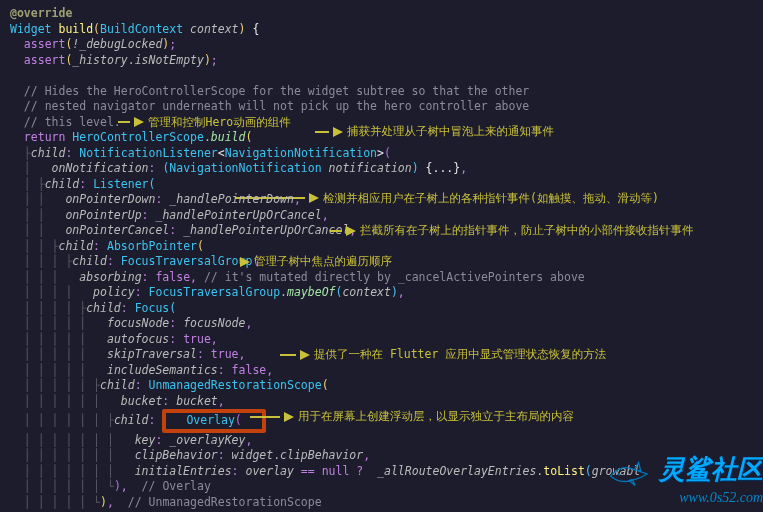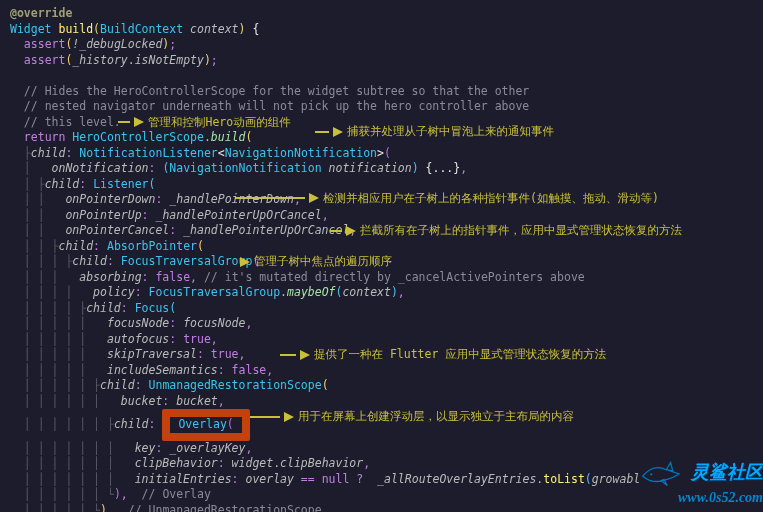--- a/index.html
+++ b/index.html
@@ -55,46 +55,46 @@
     border-top: 5px solid transparent;
     border-bottom: 5px solid transparent;
     border-left: 10px solid #c9c03a;
   }
   .arrow-tail {
     display:inline-block;
     height:2px;
     background:#c9c03a;
   }
   .highlight-box {
-    border: 8px solid #c2410c;
+    border: 4px solid #c2410c;
     border-radius: 2px;
-    padding: 0 8px;
+    padding: 0 20px;
     display:inline-block;
   }
 
   .watermark {
     position: absolute;
     right: 0px;
     bottom: 4px;
     text-align: right;
   }
   .watermark .brand {
     font-family: 'STKaiti','KaiTi',serif;
-    font-size: 18px;
+    font-size: 26px;
     color: #00aaff;
     font-style: italic;
     font-weight: bold;
     text-shadow: 1px 1px 0 #003366;
   }
   .watermark .url {
     font-family: serif;
     font-size: 14px;
     color: #0088cc;
     font-style: italic;
-    font-weight: bold;
+    font-weight: normal;
   }
   .fish {
     width: 44px; height: 30px;
     display:inline-block;
     vertical-align: middle;
   }
 </style>
 </head>
 <body>
 
@@ -139,21 +139,21 @@
         <span>检测并相应用户在子树上的各种指针事件(如触摸、拖动、滑动等)</span>
       </span>
 </div>
 
 <div class="line">&nbsp;&nbsp;<span class="tree">│&nbsp;│&nbsp;&nbsp;&nbsp;</span><span class="prop">onPointerDown</span><span class="punct">:</span> <span class="ident">_handlePointerDown</span><span class="punct">,</span></div>
 <div class="line">&nbsp;&nbsp;<span class="tree">│&nbsp;│&nbsp;&nbsp;&nbsp;</span><span class="prop">onPointerUp</span><span class="punct">:</span> <span class="ident">_handlePointerUpOrCancel</span><span class="punct">,</span></div>
 <div class="line">&nbsp;&nbsp;<span class="tree">│&nbsp;│&nbsp;&nbsp;&nbsp;</span><span class="prop">onPointerCancel</span><span class="punct">:</span> <span class="ident">_handlePointerUpOrCancel</span><span class="punct">,</span>
   <span class="anno" style="left:320px;top:0;">
         <span class="arrow-tail" style="width:12px"></span>
         <span class="arrow"></span>
-        <span>拦截所有在子树上的指针事件，应用中显式管理状态恢复的方法</span>
+        <span>拦截所有在子树上的指针事件，防止子树中的小部件接收指针事件</span>
       </span>
 </div>
 
 <div class="line">&nbsp;&nbsp;<span class="tree">│&nbsp;│&nbsp;├</span><span class="prop">child</span><span class="punct">:</span> <span class="type">AbsorbPointer</span><span class="paren1">(</span></div>
 
 <div class="line">&nbsp;&nbsp;<span class="tree">│&nbsp;│&nbsp;│&nbsp;├</span><span class="prop">child</span><span class="punct">:</span> <span class="type">FocusTraversalGroup</span><span class="paren2">(</span>
   <span class="anno" style="left:230px;top:0;">
         <span class="arrow"></span>
         <span>管理子树中焦点的遍历顺序</span>
       </span>

